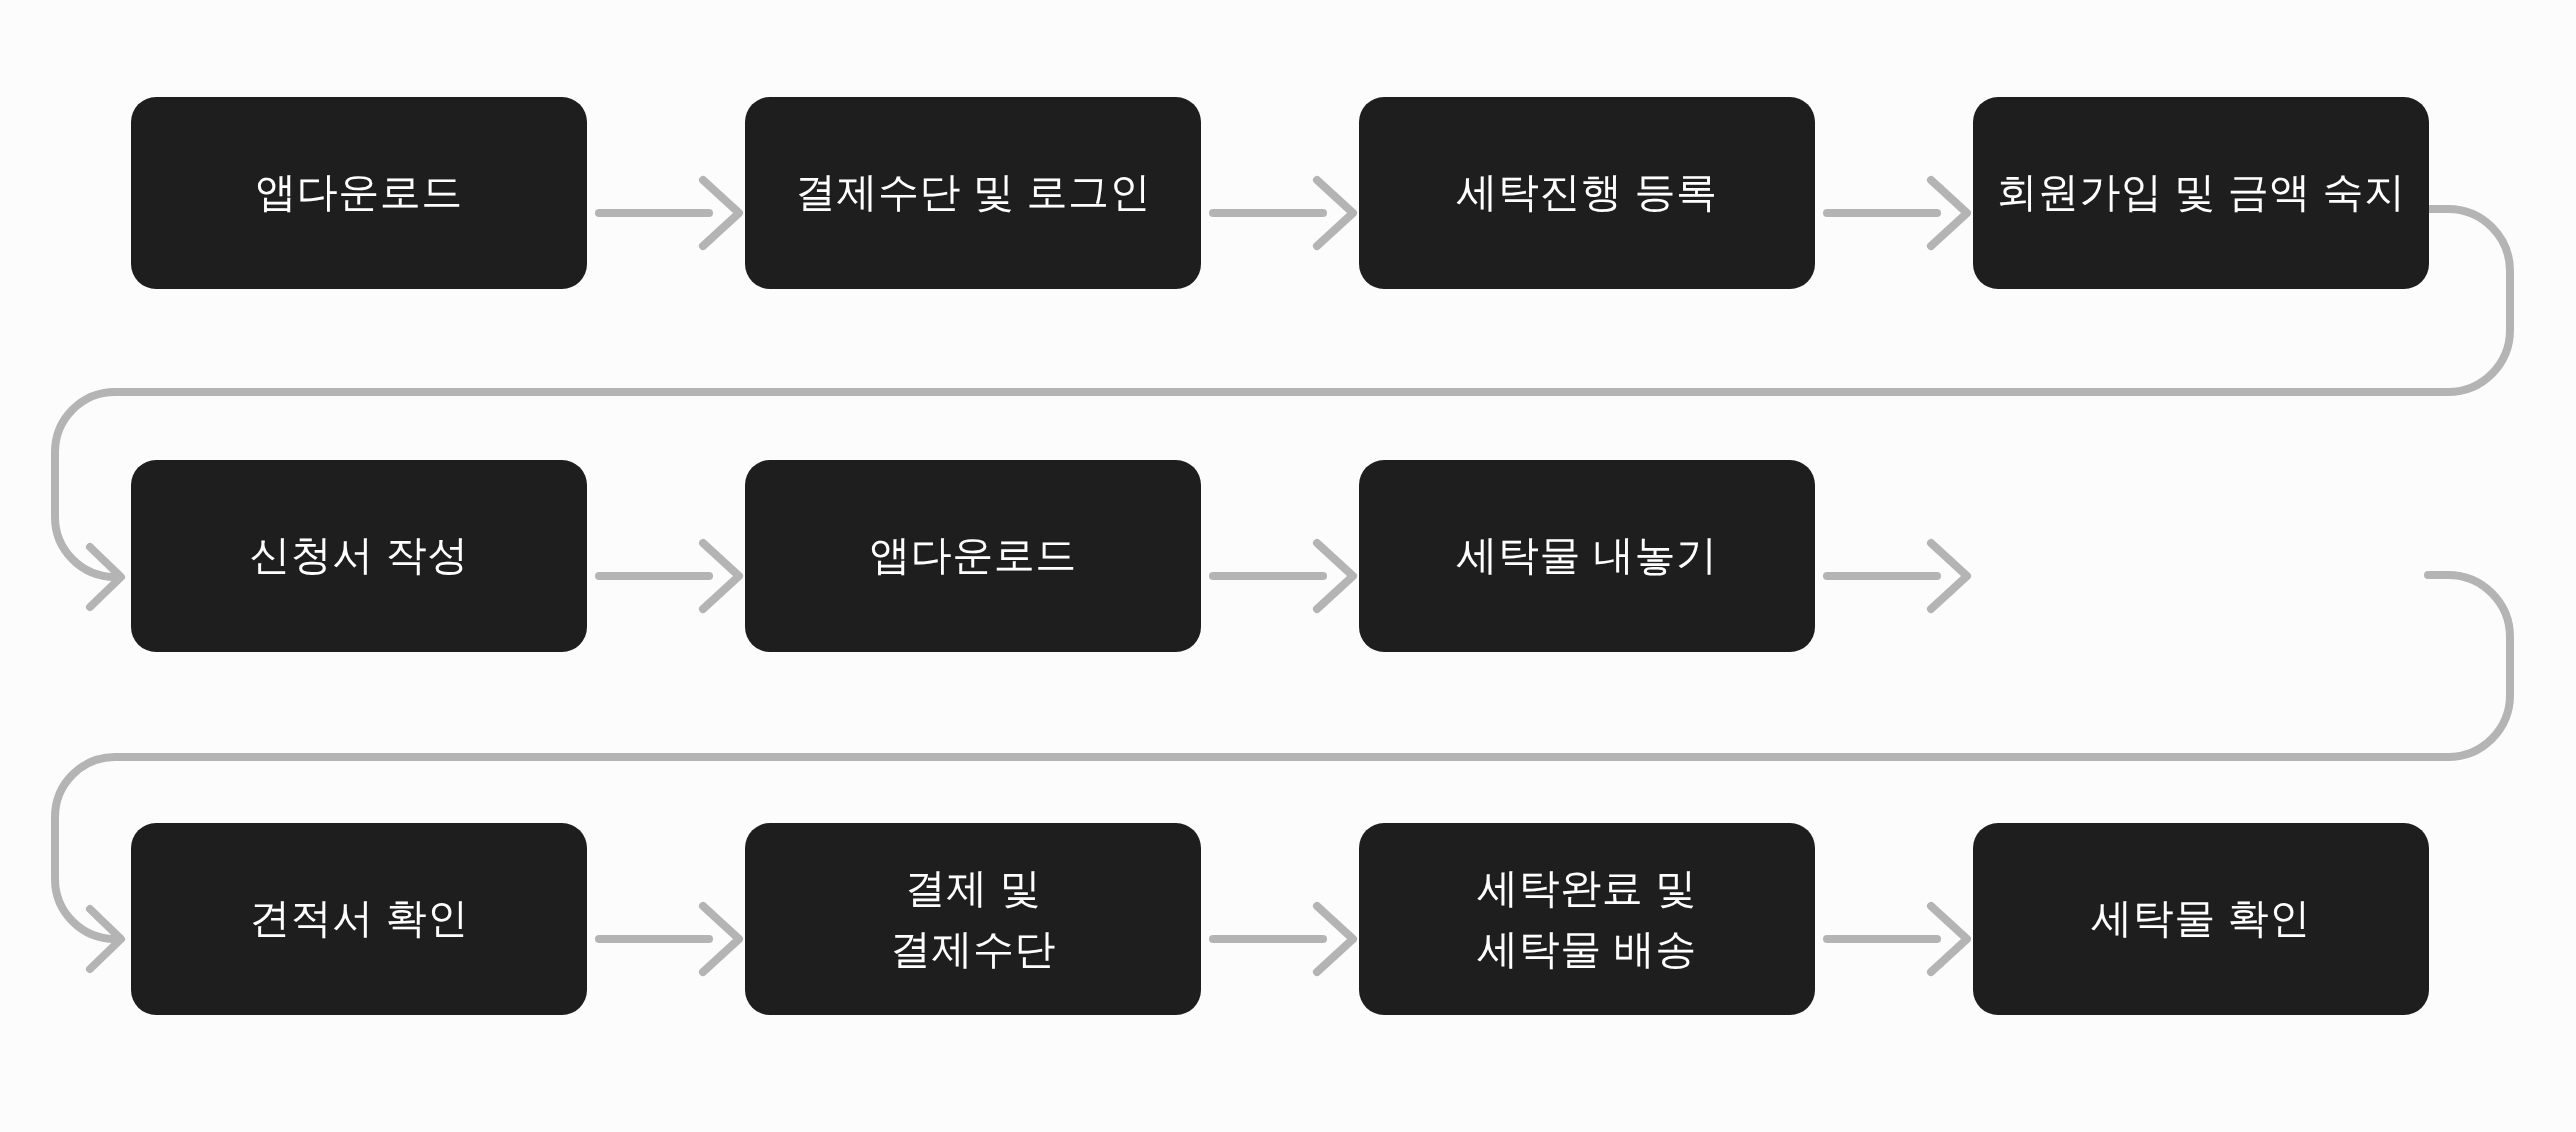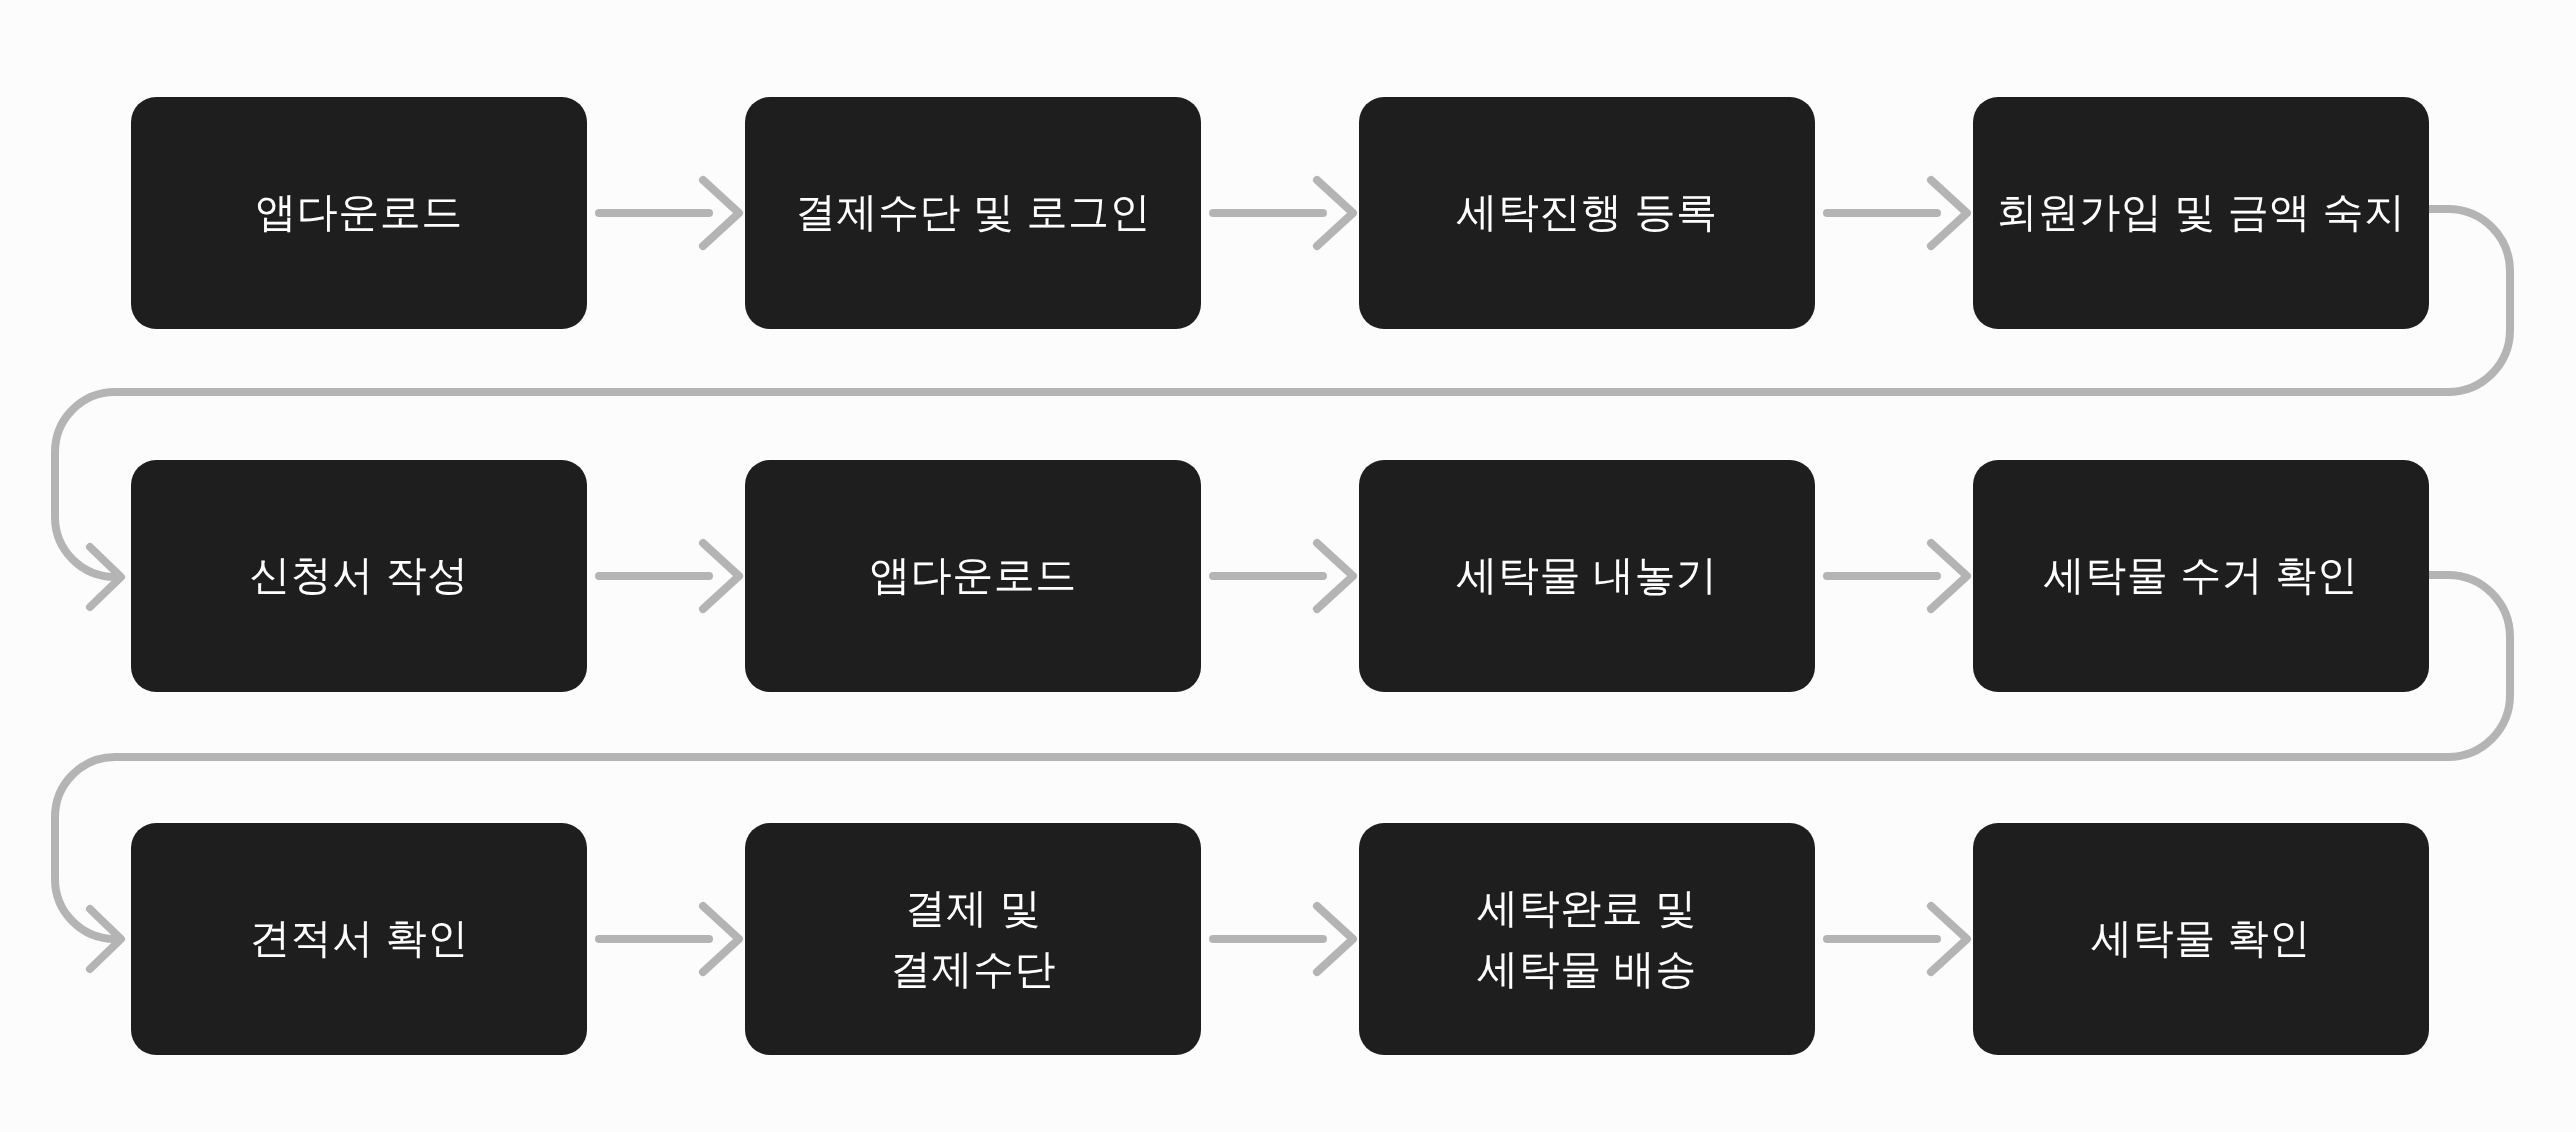--- a/index.html
+++ b/index.html
@@ -18,21 +18,21 @@
 
   
   .connectors{position:absolute;left:0;top:0;width:2576px;height:1132px}
   .connectors path,.connectors polyline{
     fill:none;stroke:var(--arrow);stroke-width:8;
     stroke-linecap:round;stroke-linejoin:round;
   }
 
   
   .step{
-    position:absolute;width:456px;height:232px;
+    position:absolute;width:456px;height:192px;
     background:var(--box);border-radius:25px;
     display:flex;align-items:center;justify-content:center;
   }
   .step .label{
     color:var(--text);font-size:41px;line-height:1.5;
     text-align:center;white-space:pre-line;letter-spacing:.5px;
   }
   .c0{left:131px}.c1{left:745px}.c2{left:1359px}.c3{left:1973px}
   .r0{top:97px}.r1{top:460px}.r2{top:823px}
 
@@ -80,23 +80,20 @@
 
   <div class="step r1 c0">
     <span class="label">신청서 작성</span>
   </div>
   <div class="step r1 c1">
     <span class="label">앱다운로드</span>
   </div>
   <div class="step r1 c2">
     <span class="label">세탁물 내놓기</span>
   </div>
-  <div class="step r1 c3">
-    <span class="label">세탁물 수거 확인</span>
-  </div>
 
   <div class="step r2 c0">
     <span class="label">견적서 확인</span>
   </div>
   <div class="step r2 c1">
     <span class="label">결제 및
 결제수단</span>
   </div>
   <div class="step r2 c2">
     <span class="label">세탁완료 및

